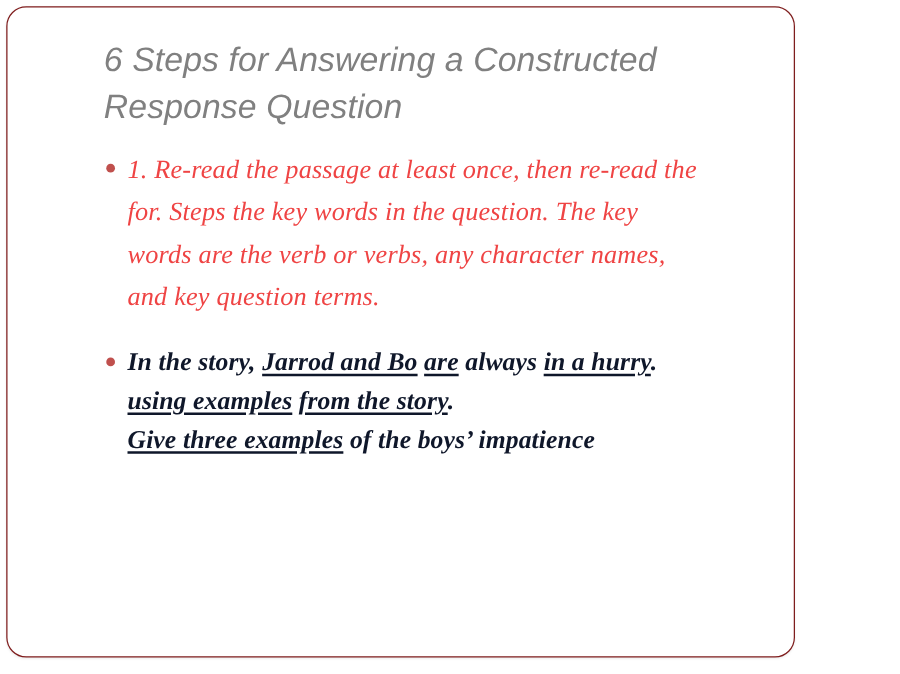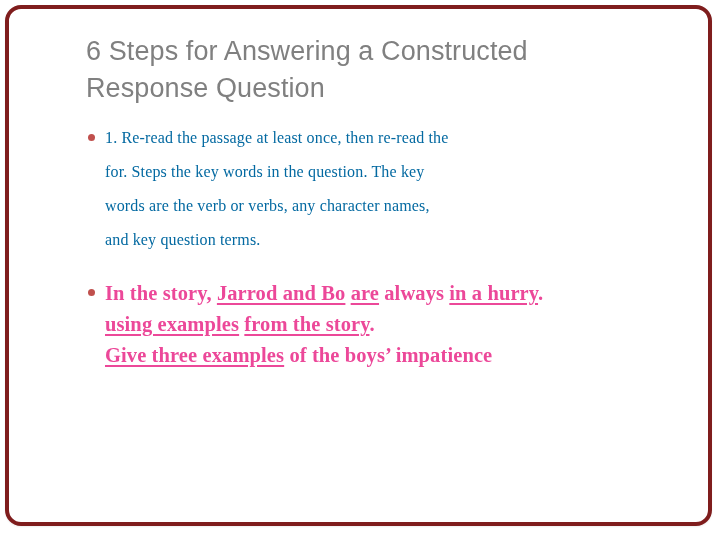--- a/index.html
+++ b/index.html
@@ -11,28 +11,29 @@
     width: 720px;
     height: 539px;
     overflow: hidden;
     font-family: "Liberation Sans", sans-serif;
   }
 
   #slide-card {
     position: absolute;
     left: 5px;
     top: 5px;
-    width: 707px;
+    width: 631px;
     height: 521px;
     background: #ffffff;
-    border: 4px solid #7f1d1d;
+    border: 1px solid #7f1d1d;
     border-radius: 16px;
     box-sizing: border-box;
     box-shadow: 0 1px 2px rgba(0,0,0,0.07);
     overflow: hidden;
+    font-style: italic;
   }
 
   #slide-title {
     position: absolute;
     left: 77px;
     top: 24px;
     width: 580px;
     color: #808080;
     font-family: "Liberation Sans", sans-serif;
     font-size: 27px;
@@ -60,36 +61,36 @@
     left: 79px;
     width: 7px;
     height: 7px;
     border-radius: 50%;
     background: #C0504D;
   }
 
   
   #para-steps {
     font-family: "Liberation Serif", "DejaVu Serif", serif;
-    font-size: 16px;
+    font-size: 21px;
     font-weight: 400;
-    color: #0369a1;
+    color: #ef4444;
     line-height: 34px;
     letter-spacing: 0.15px;
   }
   #para-steps .bullet-dot { top: 13px; }
   #para-steps .line { display: block; white-space: pre; }
 
   
   #para-question {
     margin-top: 21px;
     font-family: "Liberation Serif", "DejaVu Serif", serif;
     font-size: 20.5px;
     font-weight: 700;
-    color: #ec4899;
+    color: #0f172a;
     line-height: 31px;
     letter-spacing: 0.1px;
   }
   #para-question .bullet-dot { top: 11px; }
   #para-question .line { display: block; white-space: pre; }
 
   .u {
     text-decoration: underline;
     text-decoration-thickness: 1.5px;
     text-underline-offset: 2.5px;

